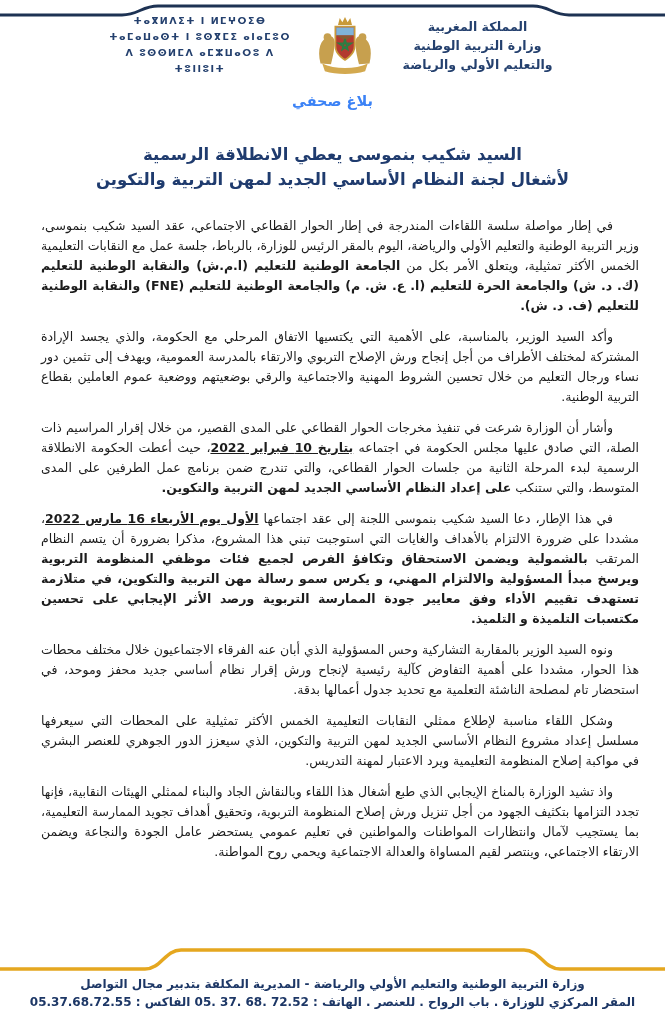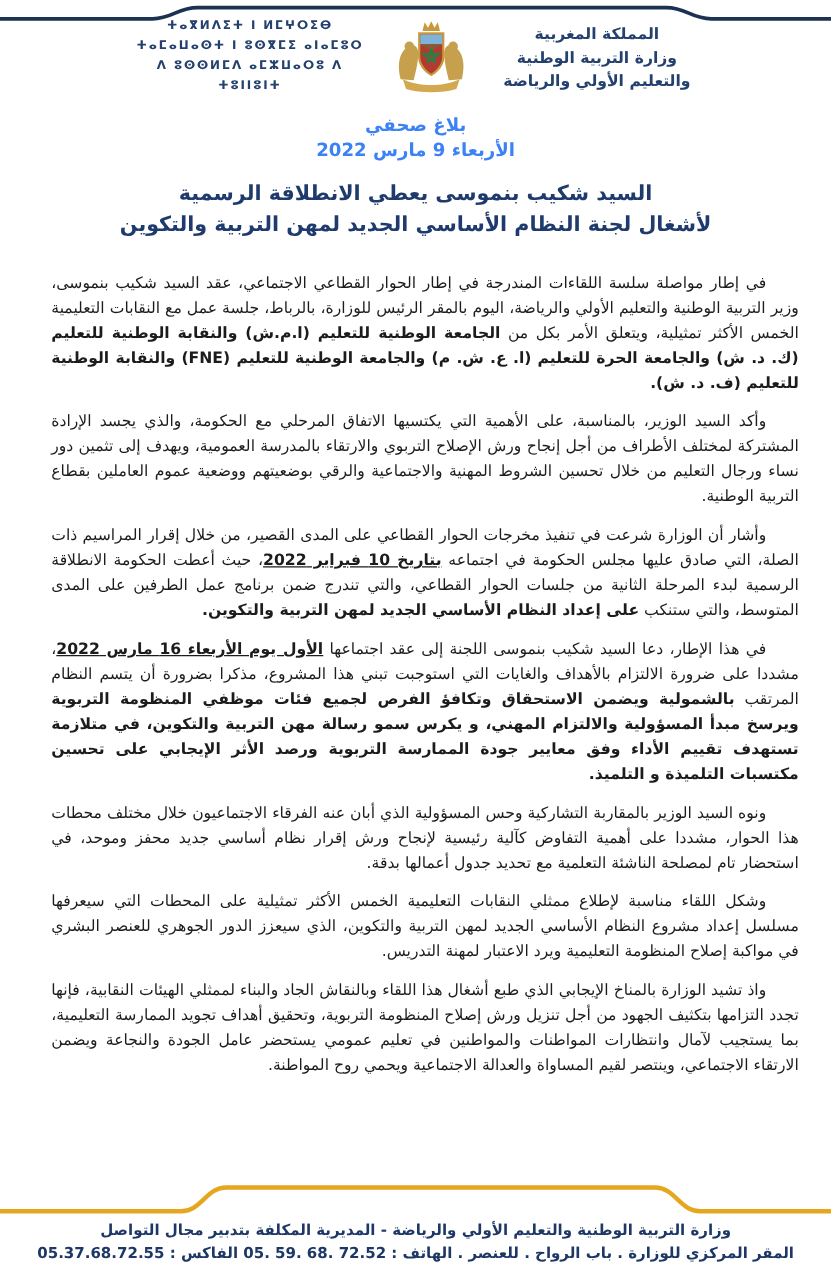--- a/index.html
+++ b/index.html
@@ -90,21 +90,20 @@
     </div>
     <div class="ministry-ar">
       <div>المملكة المغربية</div>
       <div>وزارة التربية الوطنية</div>
       <div>والتعليم الأولي والرياضة</div>
     </div>
   </div>
 
   <div class="meta">
     <div>بلاغ صحفي</div>
-    <div>الأربعاء 9 مارس 2022</div>
   </div>
 
   <div class="doc-title">
     <div>السيد شكيب بنموسى يعطي الانطلاقة الرسمية</div>
     <div>لأشغال لجنة النظام الأساسي الجديد لمهن التربية والتكوين</div>
   </div>
 
   <div class="body-text">
     <p><span>في إطار مواصلة سلسة اللقاءات المندرجة في إطار الحوار القطاعي الاجتماعي، عقد السيد شكيب بنموسى، وزير التربية الوطنية والتعليم الأولي والرياضة، اليوم بالمقر الرئيس للوزارة، بالرباط، جلسة عمل مع النقابات التعليمية الخمس الأكثر تمثيلية، ويتعلق الأمر بكل من </span><span class="b">الجامعة الوطنية للتعليم (ا.م.ش) والنقابة الوطنية للتعليم (ك. د. ش) والجامعة الحرة للتعليم (ا. ع. ش. م) والجامعة الوطنية للتعليم (FNE) والنقابة الوطنية للتعليم (ف. د. ش).</span></p>
 
@@ -120,17 +119,17 @@
 
     <p><span>واذ تشيد الوزارة بالمناخ الإيجابي الذي طبع أشغال هذا اللقاء وبالنقاش الجاد والبناء لممثلي الهيئات النقابية، فإنها تجدد التزامها بتكثيف الجهود من أجل تنزيل ورش إصلاح المنظومة التربوية، وتحقيق أهداف تجويد الممارسة التعليمية، بما يستجيب لآمال وانتظارات المواطنات والمواطنين في تعليم عمومي يستحضر عامل الجودة والنجاعة ويضمن الارتقاء الاجتماعي، وينتصر لقيم المساواة والعدالة الاجتماعية ويحمي روح المواطنة.</span></p>
   </div>
 
   <div class="footer">
     <svg class="footer-divider" width="665" height="30" viewBox="0 0 665 30" aria-hidden="true">
       <path d="M0,25 H145 C161,25 165,6 181,6 H524 C540,6 544,25 560,25 H665" fill="none" stroke="#e5a71f" stroke-width="3.5"></path>
     </svg>
     <div class="footer-lines">
       <div>وزارة التربية الوطنية والتعليم الأولي والرياضة - المديرية المكلفة بتدبير مجال التواصل</div>
-      <div><span>المقر المركزي للوزارة . باب الرواح . للعنصر . الهاتف : </span><span class="num">05. 59. 68. 72.52</span><span> الفاكس : </span><span class="num">05.37.68.72.55</span></div>
+      <div><span>المقر المركزي للوزارة . باب الرواح . للعنصر . الهاتف : </span><span class="num">05. 37. 68. 72.52</span><span> الفاكس : </span><span class="num">05.37.68.72.55</span></div>
     </div>
   </div>
 
 </div>
 
 </body></html>

